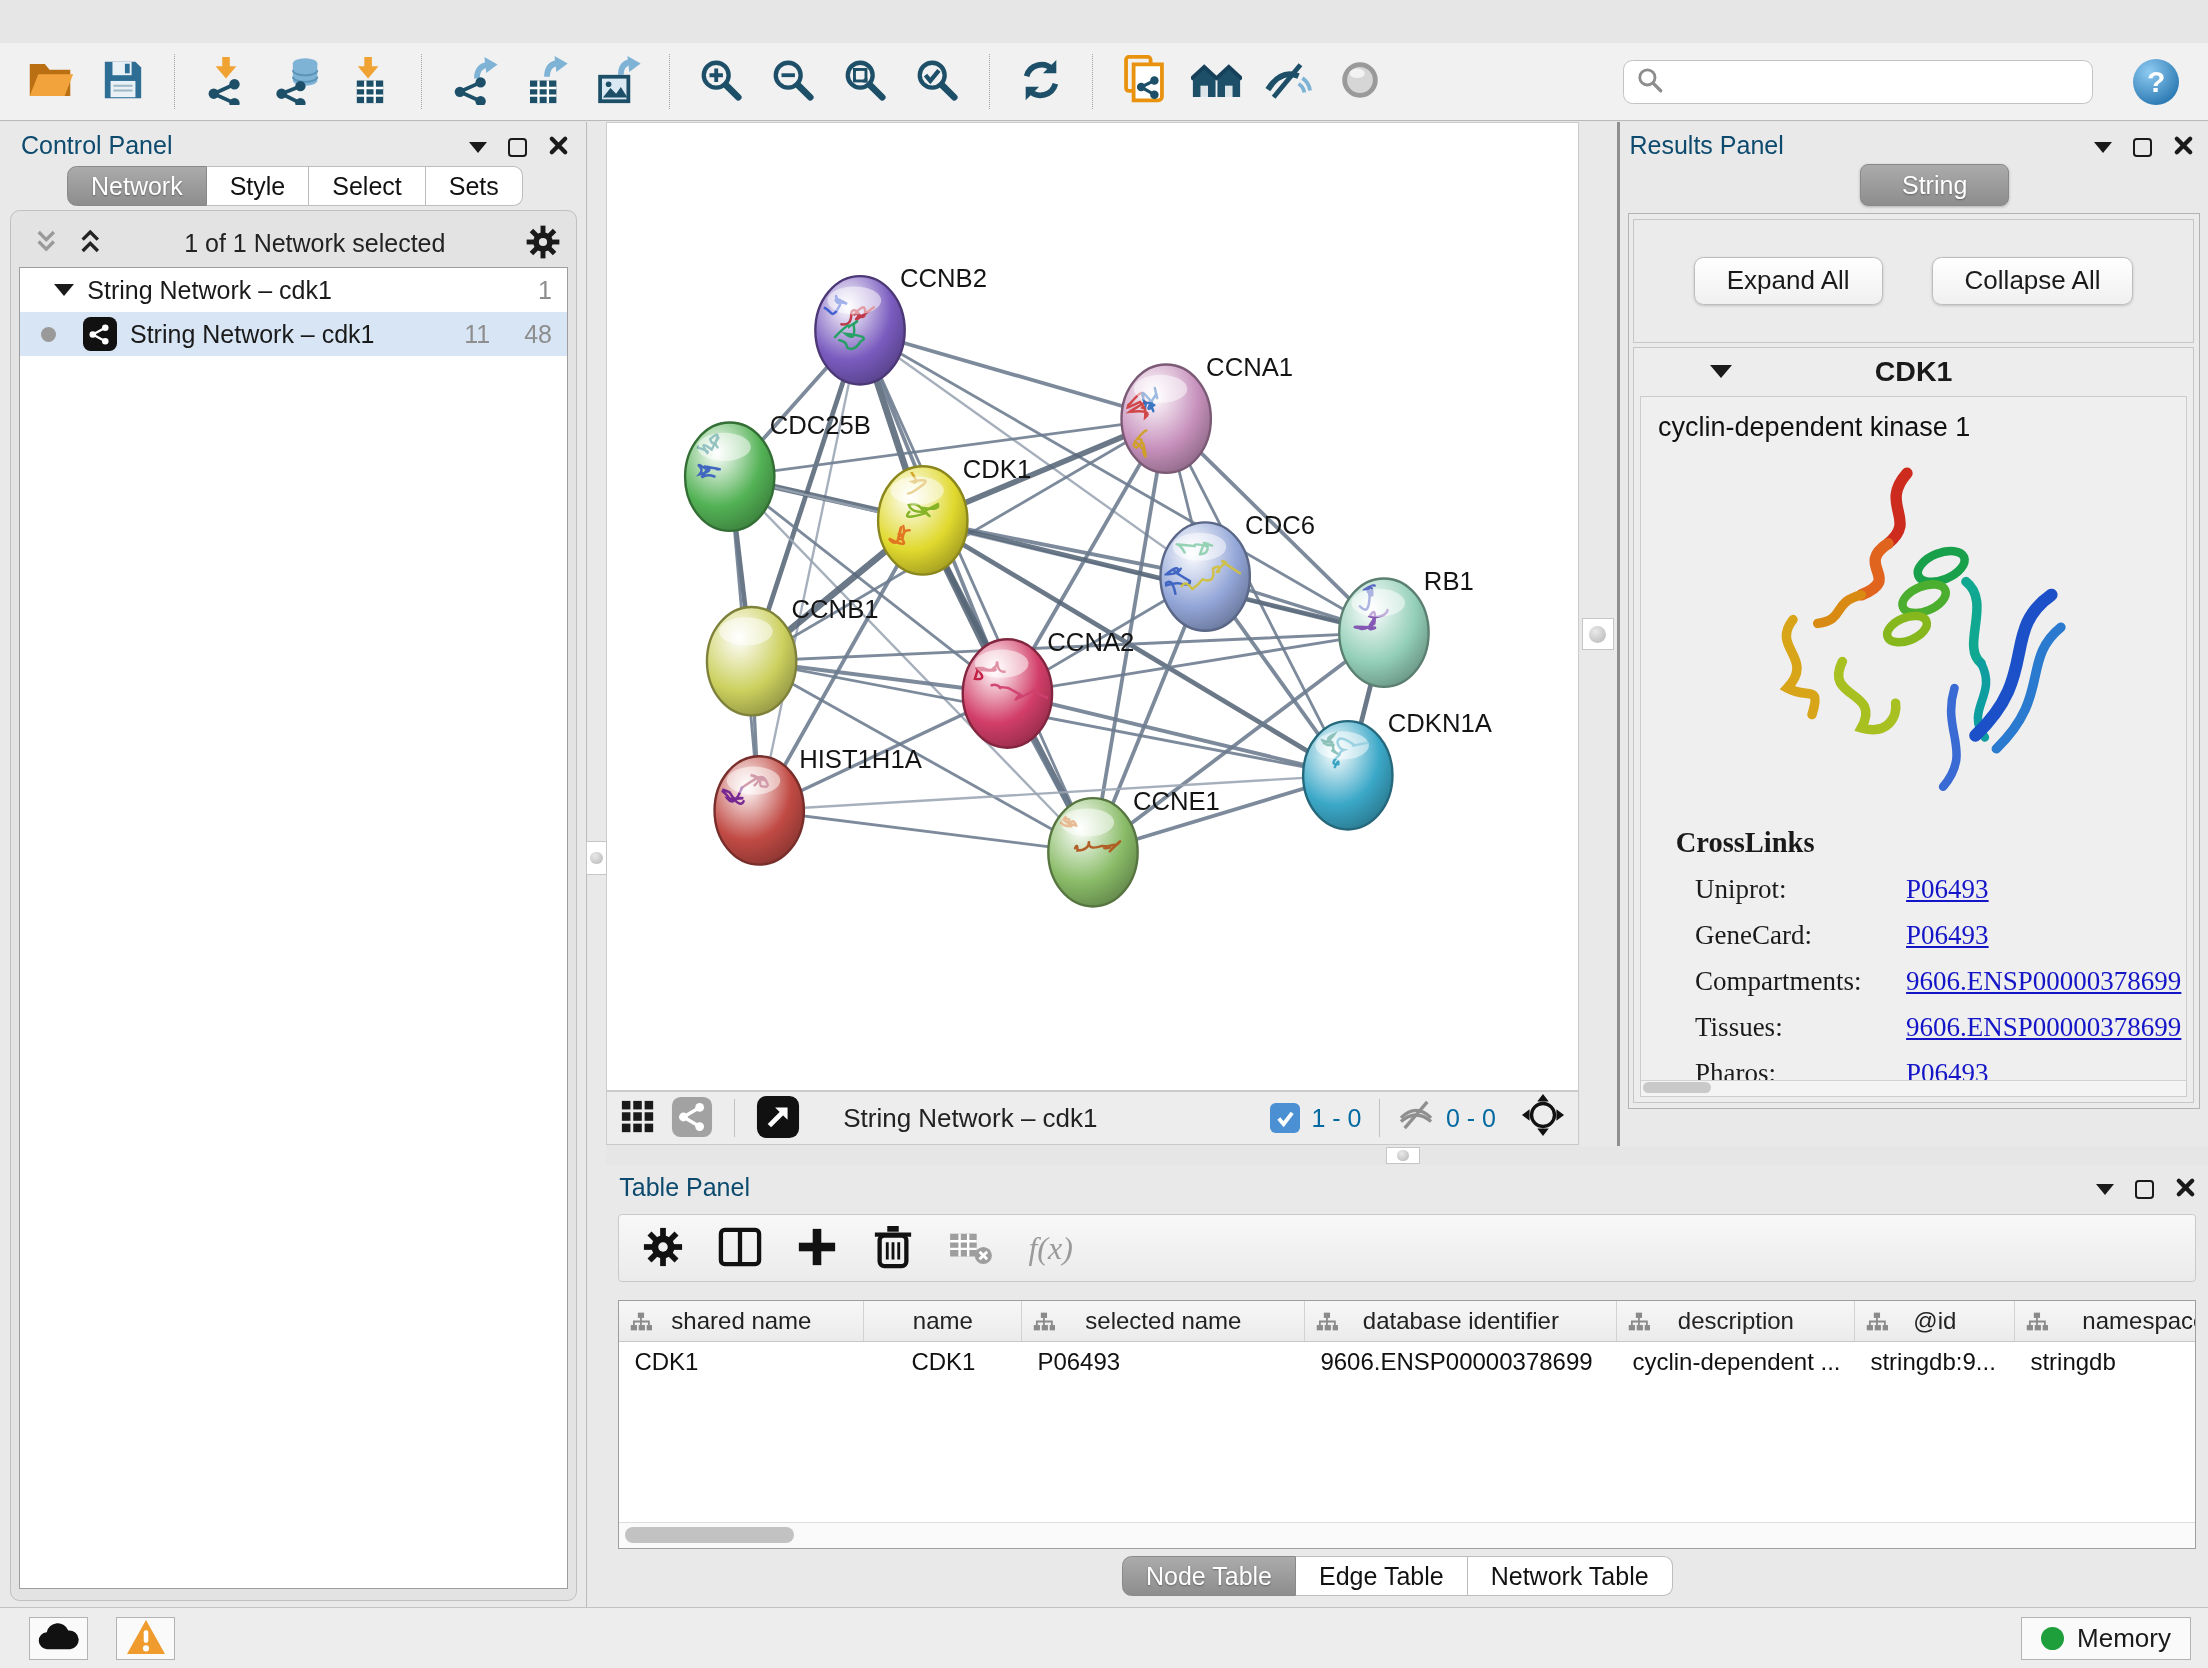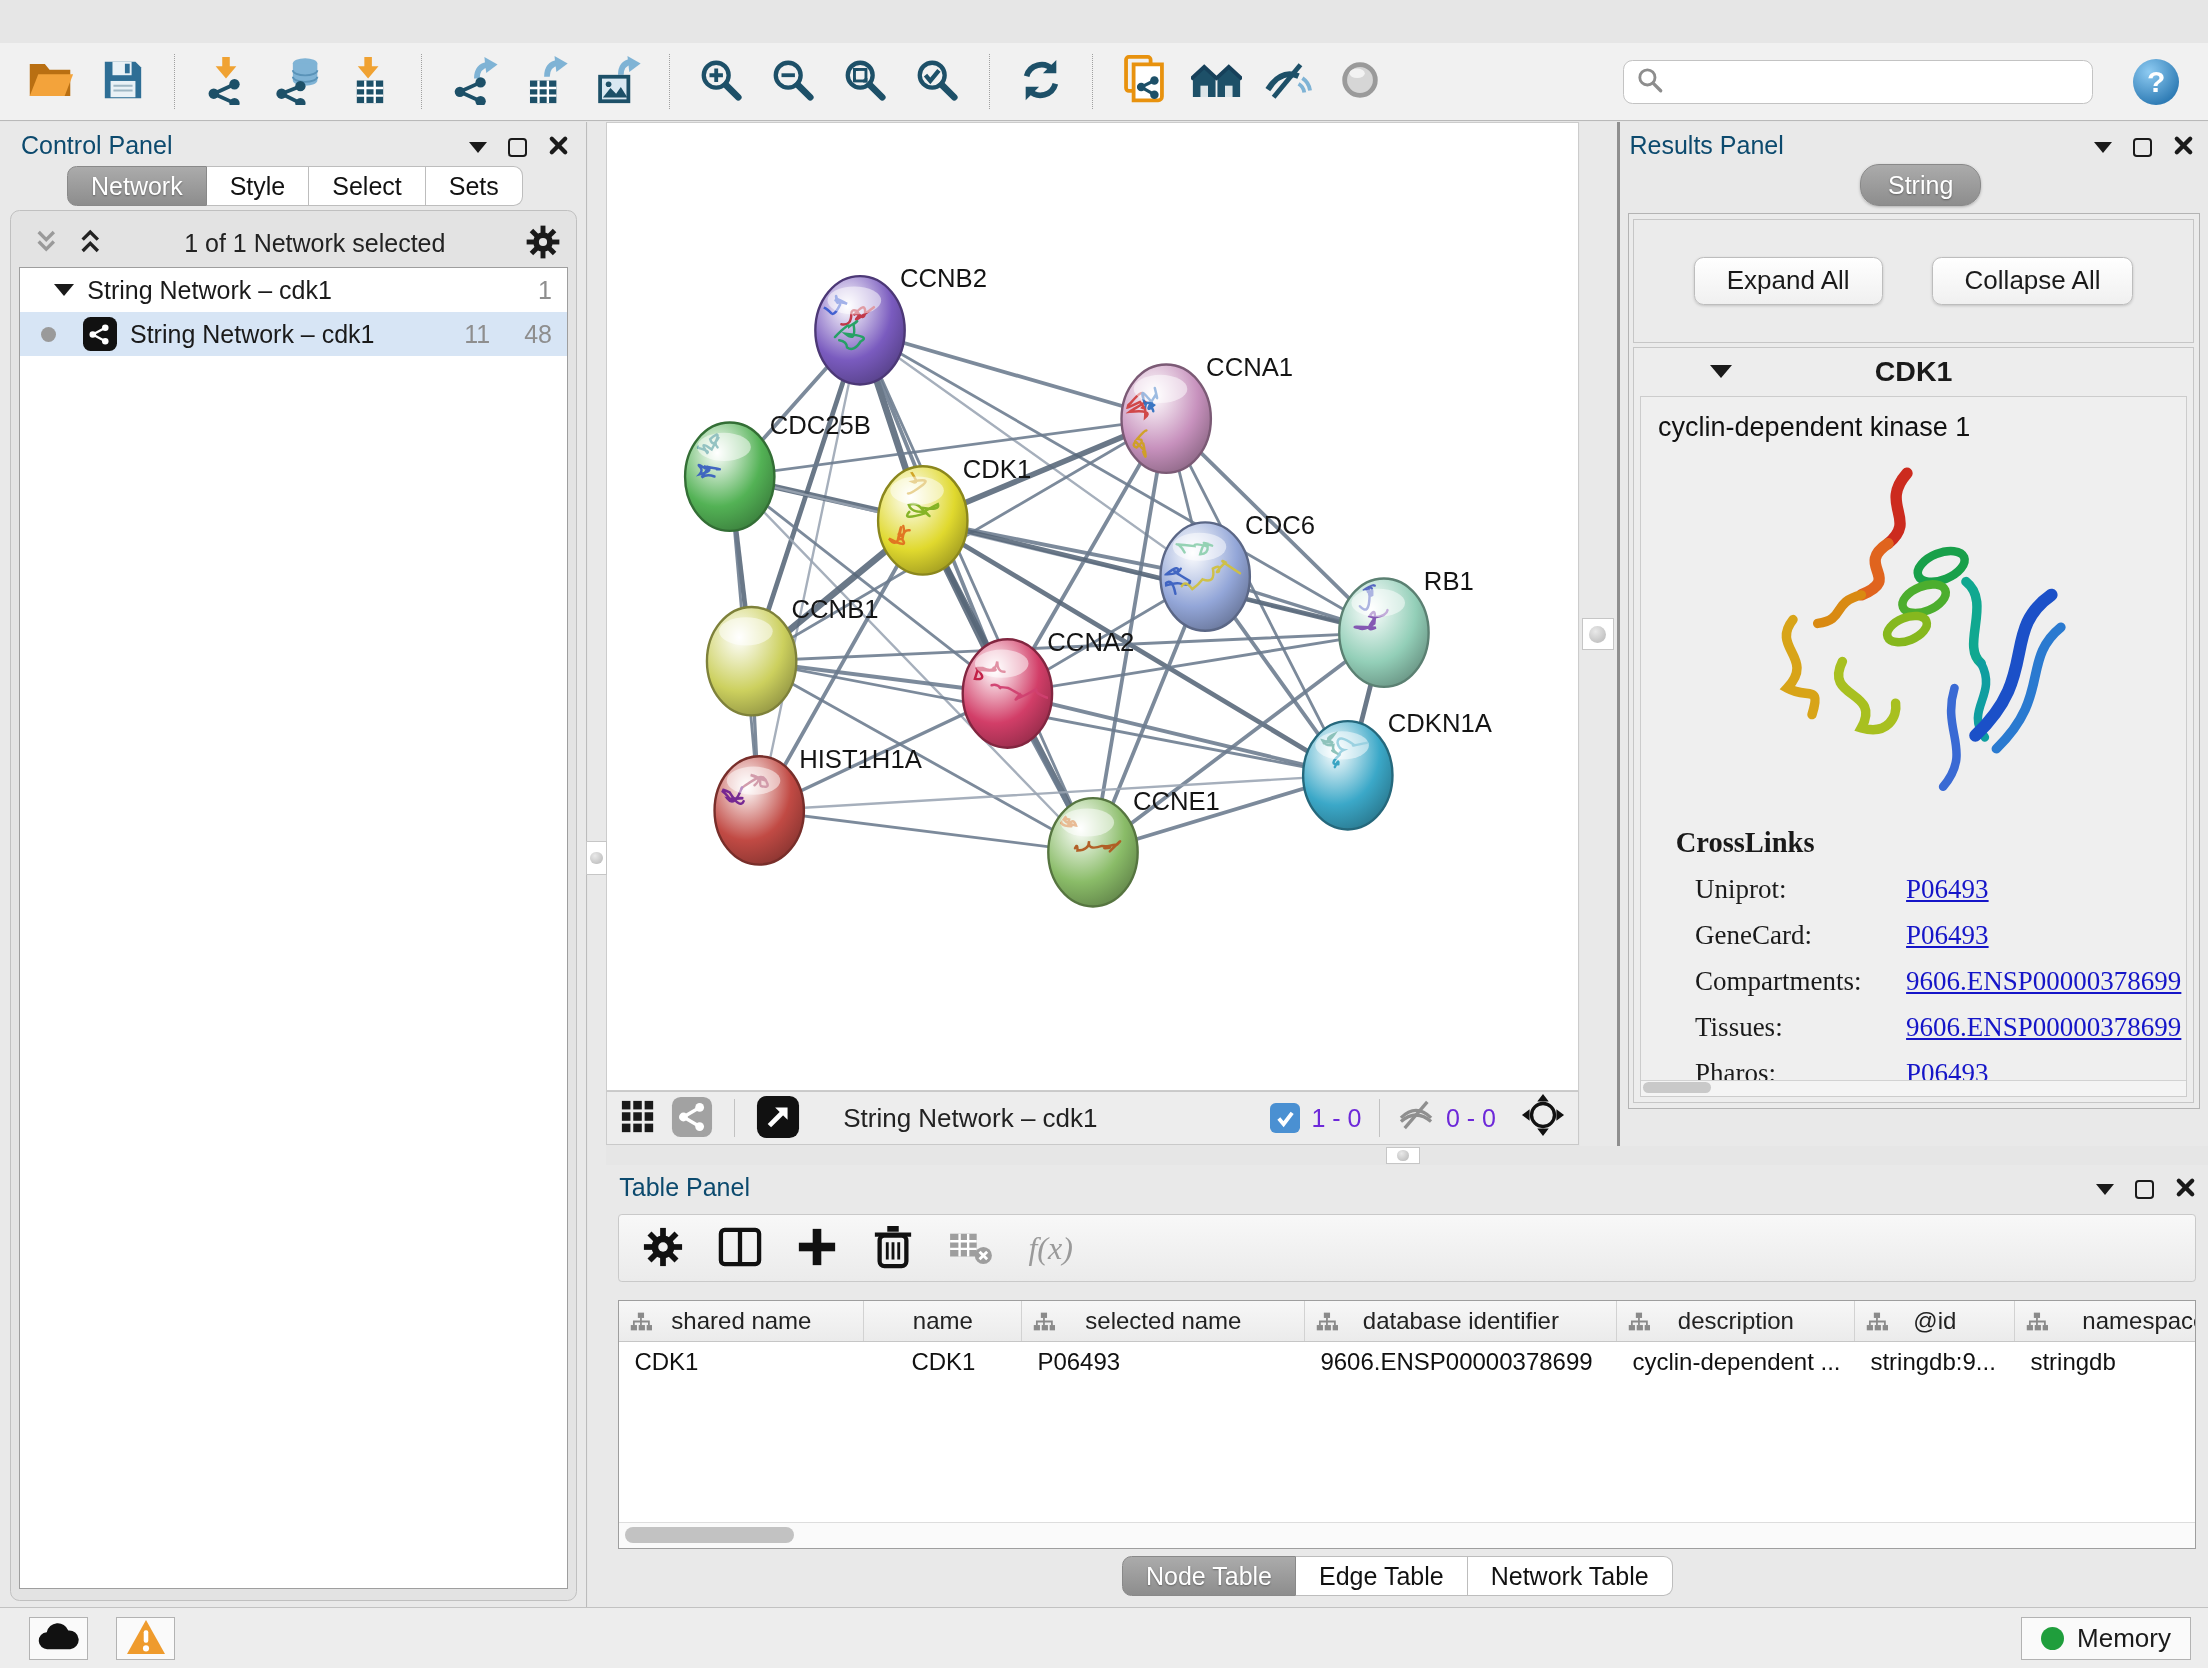--- a/index.html
+++ b/index.html
@@ -34,22 +34,22 @@
   .max-glyph{width:19px;height:19px;border:2.9px solid #1a1a1a;border-radius:3.8px;box-sizing:border-box;}
 
   
   .seg-tabs{display:flex;position:absolute;}
   .seg-tab{height:40px;padding:0 23px;background:#fff;border:1px solid #bdbdbd;border-left-width:0;
            display:flex;align-items:center;font-size:25px;color:#111;box-sizing:border-box;}
   .seg-tab:first-child{border-left-width:1px;border-radius:9.5px 0 0 9.5px;}
   .seg-tab:last-child{border-radius:0 9.5px 9.5px 0;}
   .seg-tab.active{background:linear-gradient(#ababab,#8d8d8d);border-color:#898989;color:#fff;
                   text-shadow:0 1px 1.9px rgba(0,0,0,.35);}
-  .seg-single{height:40px;padding:0 27px;background:linear-gradient(#ababab,#8d8d8d);color:#fff;
-              border:1px solid #898989;border-radius:19px;display:flex;align-items:center;
+  .seg-single{height:40px;padding:0 41px;background:linear-gradient(#ababab,#8d8d8d);color:#fff;
+              border:1px solid #898989;border-radius:8px;display:flex;align-items:center;
               font-size:25px;text-shadow:0 1px 1.9px rgba(0,0,0,.35);position:absolute;box-shadow:0 1px 2.9px rgba(0,0,0,.25);}
 
   
   .control-panel{position:absolute;left:0;top:122px;width:587px;height:1486px;background:#e9e9e9;
                  border-right:1px solid #bcbcbc;box-sizing:border-box;}
   .cp-inner{position:absolute;left:9.5px;top:88px;width:567px;height:1391px;background:#e3e3e3;
             border:1px solid #c0c0c0;border-radius:9.5px;box-sizing:border-box;}
   .cp-summary{position:absolute;left:19px;right:19px;top:99px;height:44px;display:flex;align-items:center;}
   .cp-summary-text{flex:1;text-align:center;font-size:25px;color:#222;}
   .cp-list{position:absolute;left:19px;top:145px;width:549px;height:1322px;background:#fff;
@@ -66,21 +66,21 @@
 
   
   .canvas-area{position:absolute;left:606px;top:122px;width:973px;height:969px;background:#fff;
                border:1px solid #cccccc;box-sizing:border-box;}
   
   .view-toolbar{position:absolute;left:606px;top:1091px;width:973px;height:54px;background:#ededed;
                 border:1px solid #c9c9c9;border-left:1px solid #cccccc;display:flex;align-items:center;
                 padding:0 13.3px;box-sizing:border-box;gap:15px;}
   .vtsep{width:0;height:38px;border-left:1px solid #c2c2c2;margin:0 5.7px;}
   .vt-title{font-size:26px;color:#222;margin-left:28.5px;}
-  .vt-right{margin-left:auto;display:flex;align-items:center;gap:11.4px;color:#6d28d9;font-size:25px;}
+  .vt-right{margin-left:auto;display:flex;align-items:center;gap:11.4px;color:#0369a1;font-size:25px;}
   .vt-check{width:30px;height:30px;border-radius:5.7px;background:#4a90d2;display:flex;align-items:center;justify-content:center;}
 
   
   .gutter-left{position:absolute;left:588px;top:122px;width:18px;height:1486px;background:#e9e9e9;}
   .gutter-right{position:absolute;left:1580px;top:122px;width:38px;height:1024px;background:#e9e9e9;}
   .results-edge{position:absolute;left:1617px;top:122px;width:2.9px;height:1024px;background:#8f8f8f;}
   .gutter-bottom{position:absolute;left:606px;top:1146px;width:1603px;height:19px;background:#e6e6e6;}
   .knob{position:absolute;background:#fff;border:1px solid #c6c6c6;display:flex;align-items:center;justify-content:center;box-sizing:border-box;}
   .knob i{display:block;border-radius:50%;background:radial-gradient(circle at 38% 32%,#e9e9e9,#b5b5b5);}
 

